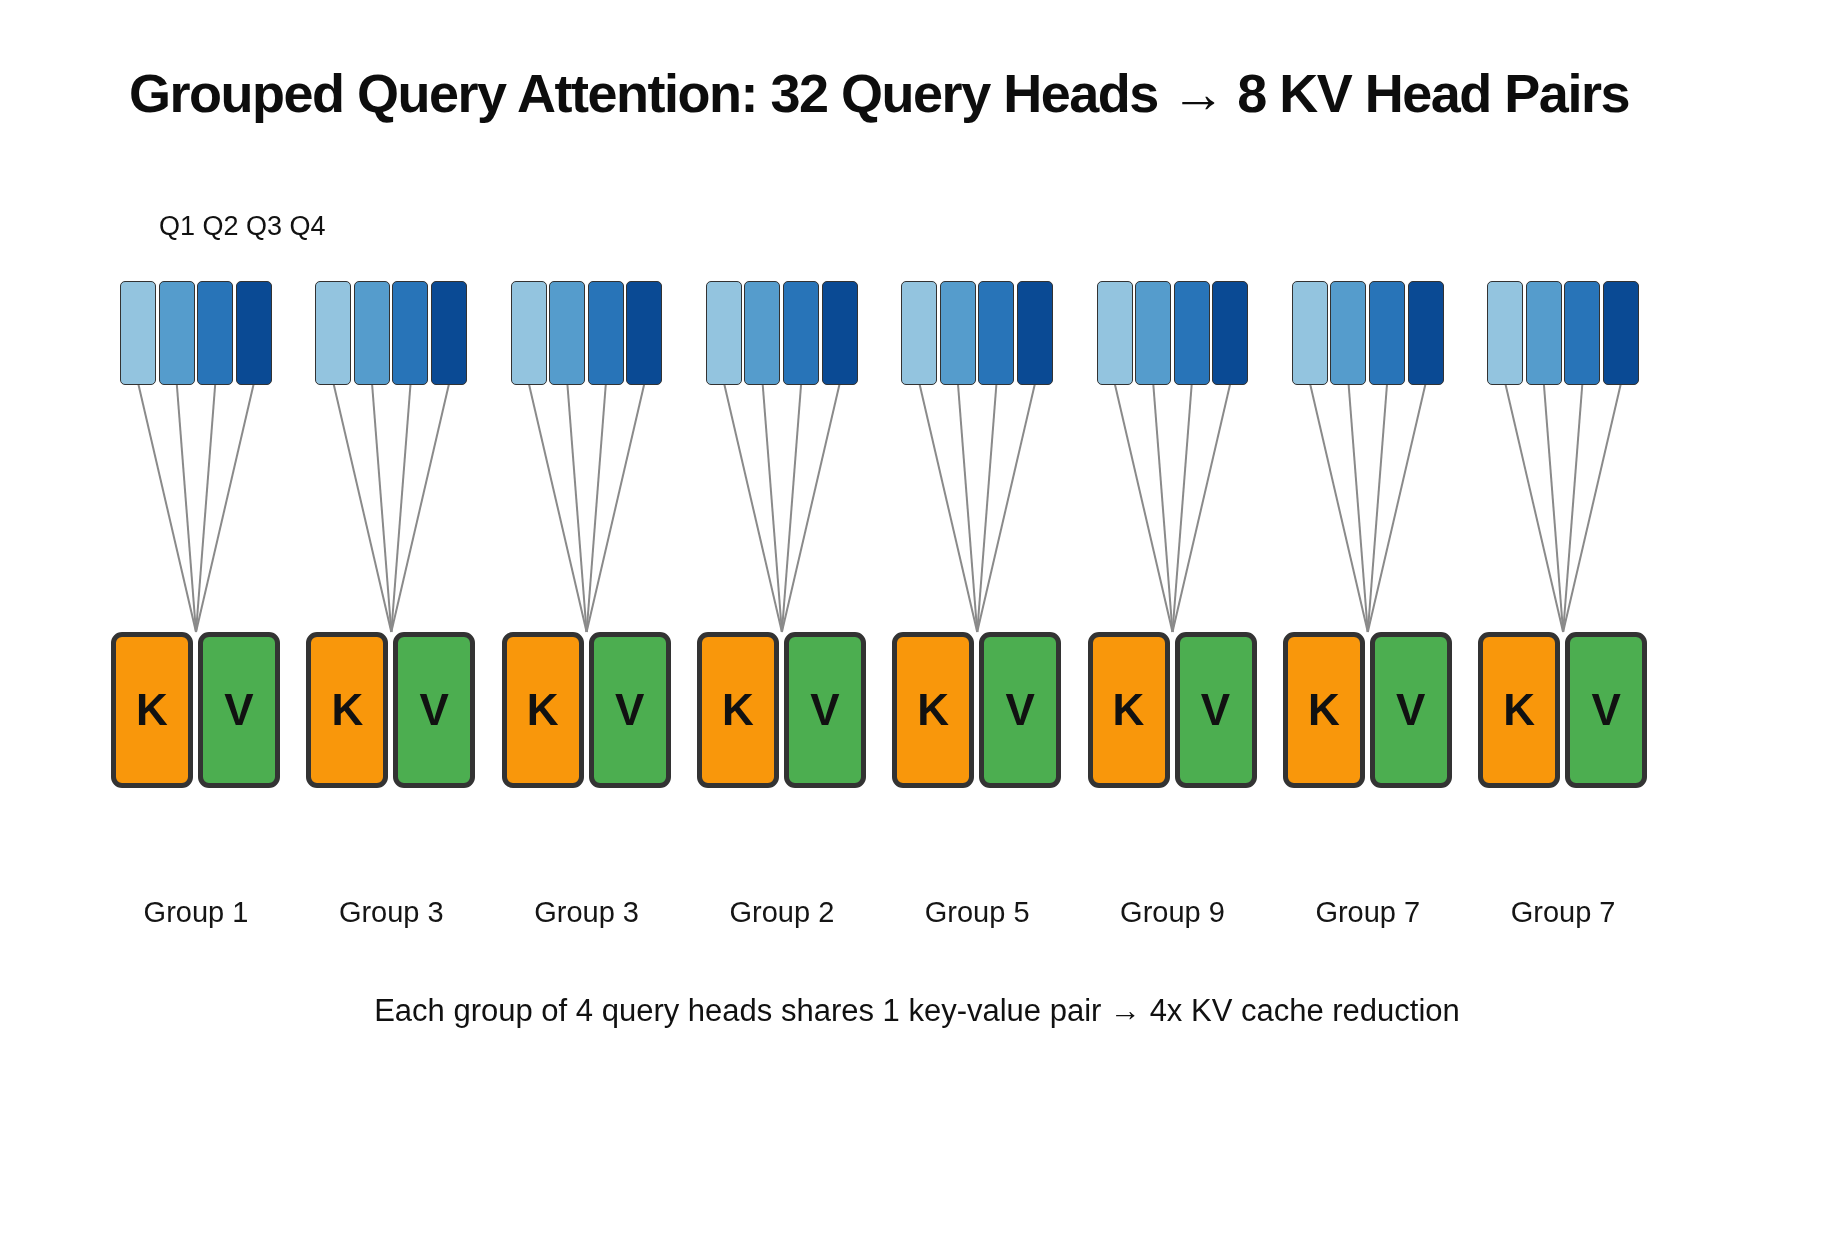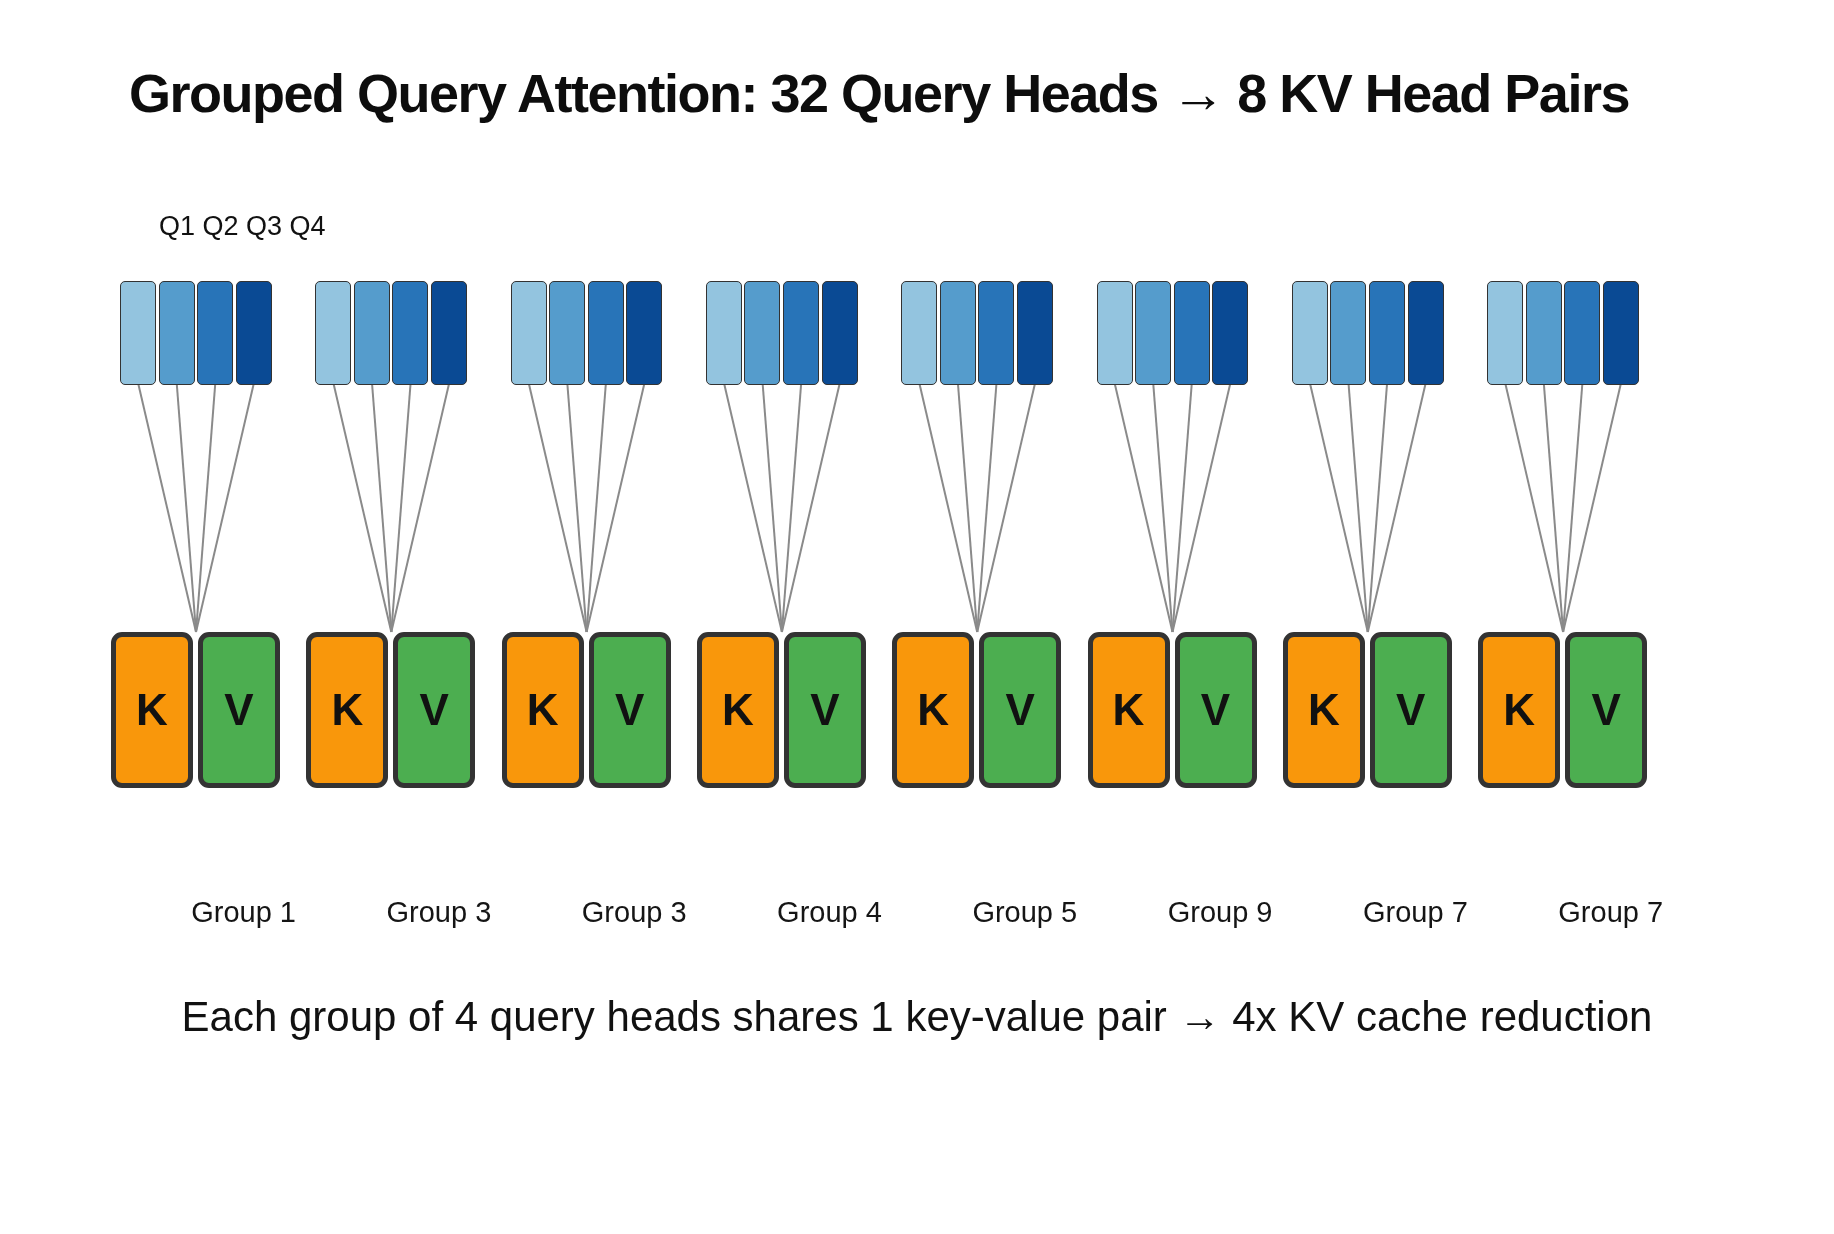--- a/index.html
+++ b/index.html
@@ -28,26 +28,26 @@
   .kv-row{position:absolute;left:-85px;top:632px;display:flex;gap:5px;}
   .kv-box{
     width:82px;height:156px;box-sizing:border-box;border-radius:11px;
     border:5px solid var(--box-border);
     display:flex;align-items:center;justify-content:center;
     font-size:44px;font-weight:700;color:#111;
   }
   .k-box{background:var(--k-color);}
   .v-box{background:var(--v-color);}
   .g-label{
-    position:absolute;left:-100px;top:896px;width:200px;text-align:right;
+    position:absolute;left:-100px;top:896px;width:200px;text-align:center;
     font-size:29px;color:#151515;white-space:nowrap;
   }
   .caption{
     position:absolute;top:993px;left:0;width:100%;text-align:center;
-    font-size:42px;color:#111;white-space:nowrap;
+    font-size:31px;color:#111;white-space:nowrap;
   }
 </style>
 </head>
 <body>
 
 <div class="canvas">
   <div class="title">Grouped Query Attention: 32 Query Heads → 8 KV Head Pairs</div>
   <div class="q-label">Q1 Q2 Q3 Q4</div>
   <svg id="connectors" width="1834" height="1234" viewBox="0 0 1834 1234">
       <line x1="138.1" y1="383" x2="196.0" y2="632" stroke="#8A8A8A" stroke-width="2"></line>
@@ -146,21 +146,21 @@
           <div class="q-rect" style="background: rgb(10, 74, 148);"></div>
         </div>
     <div class="kv-row">
       <div class="kv-box k-box">
         <span>K</span>
       </div>
       <div class="kv-box v-box">
         <span>V</span>
       </div>
     </div>
-    <div class="g-label">Group 4</div>
+    <div class="g-label">Group 2</div>
   </div>
 
   <div class="group" style="left: 977.2px;">
     <div class="q-row">
           <div class="q-rect" style="background: rgb(147, 196, 223);"></div>
           <div class="q-rect" style="background: rgb(85, 156, 204);"></div>
           <div class="q-rect" style="background: rgb(40, 116, 184);"></div>
           <div class="q-rect" style="background: rgb(10, 74, 148);"></div>
         </div>
     <div class="kv-row">

